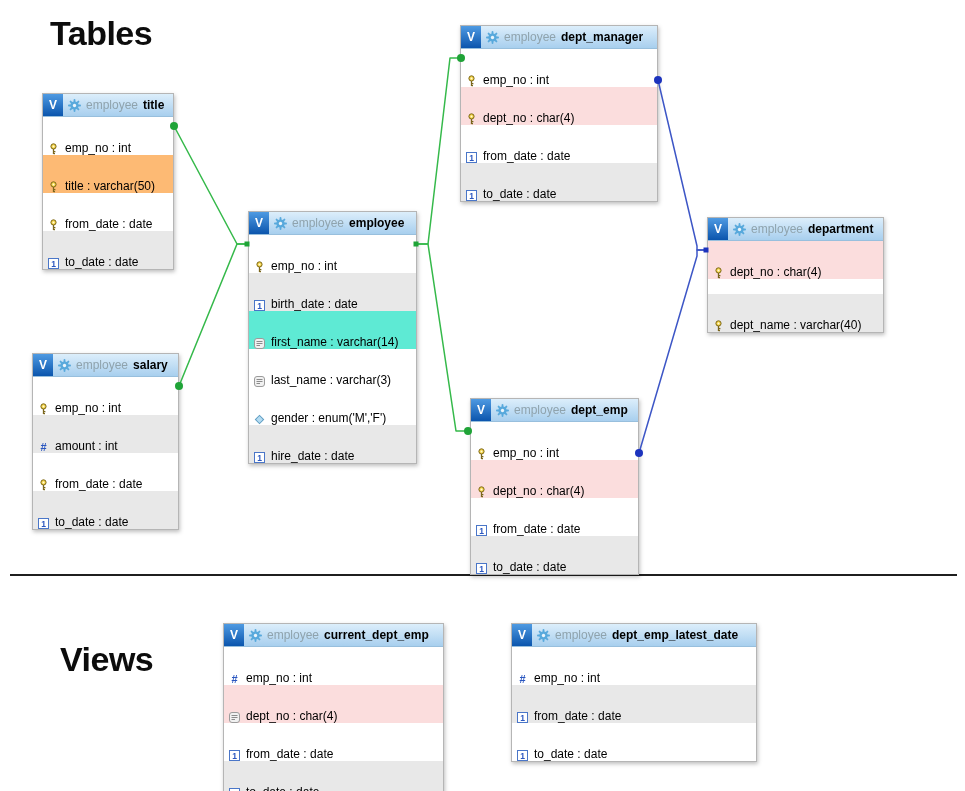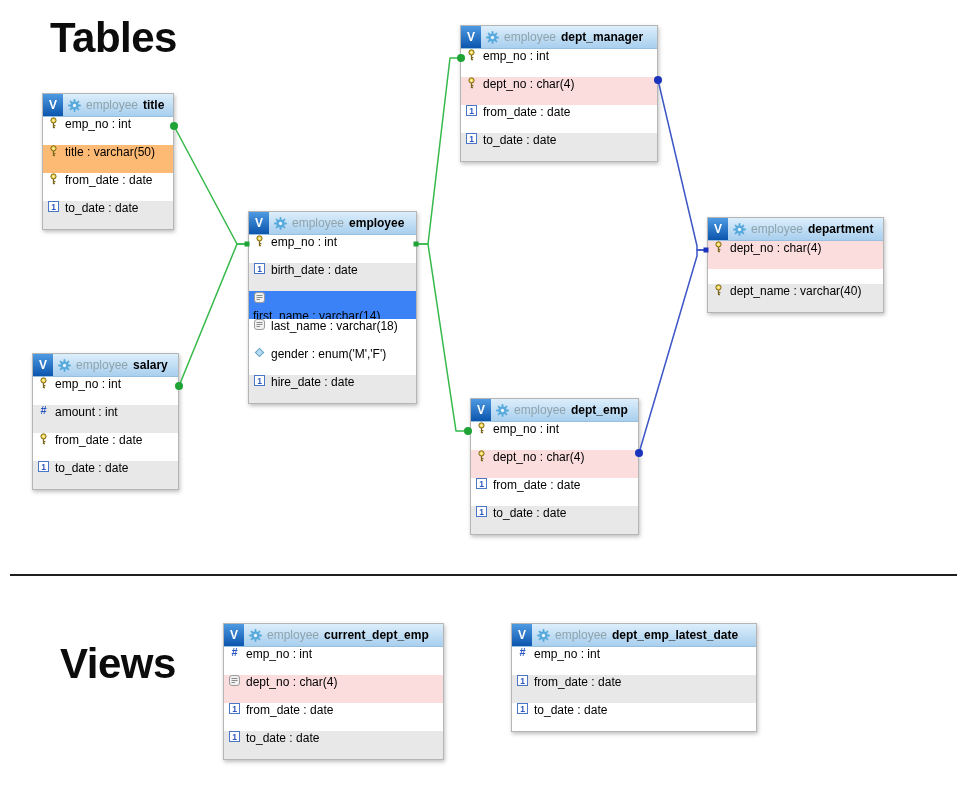--- a/index.html
+++ b/index.html
@@ -1,35 +1,35 @@
 <!DOCTYPE html>
 <html><head>
 <meta charset="utf-8">
 <style>
   html,body{margin:0;padding:0;background:#fff;}
   #canvas{position:relative;width:965px;height:791px;background:#ffffff;overflow:hidden;
           font-family:"Liberation Sans",sans-serif;}
-  .big-heading{position:absolute;font-size:42px;font-weight:800;color:#0c0c0c;
+  .big-heading{position:absolute;font-size:34px;font-weight:800;color:#0c0c0c;
                letter-spacing:-0.5px;font-family:"Liberation Sans",sans-serif;}
   #tables-heading{left:50px;top:14px;}
   #views-heading{left:60px;top:640px;}
   #section-divider{position:absolute;left:10px;right:8px;top:574px;border-top:2px solid #1f1f1f;}
   #wires{position:absolute;left:0;top:0;width:965px;height:791px;pointer-events:none;z-index:5;}
   .erd-table{position:absolute;border:1px solid #b5b5b5;background:#fff;z-index:2;
              box-shadow:1px 2px 4px rgba(0,0,0,0.25);font-size:12px;color:#000;}
   .erd-header{height:22px;display:flex;align-items:center;
               background:linear-gradient(#dceefb,#a8cfee);
               border-bottom:1px solid #98bfdd;white-space:nowrap;overflow:hidden;}
   .v-badge{width:20px;height:22px;flex:0 0 20px;display:flex;align-items:center;justify-content:center;
            color:#fff;font-weight:bold;font-size:12px;
            background:linear-gradient(#4e9ae2,#0b55ad);}
   .gear{display:flex;margin:0 5px 0 5px;}
   .schema-name{color:#8fa3ad;margin-right:5px;}
   .table-name{font-weight:bold;color:#000;}
-  .erd-row{height:28px;display:flex;align-items:flex-start;padding-left:4px;gap:6px;white-space:nowrap;overflow:hidden;}
+  .erd-row{height:38px;display:flex;align-items:flex-end;padding-left:4px;gap:6px;white-space:nowrap;overflow:hidden;}
   .col-icon{width:12px;flex:0 0 12px;display:flex;justify-content:center;align-items:center;}
 </style>
 </head>
 <body>
 
 <div id="canvas">
   <div class="big-heading" id="tables-heading">Tables</div>
   <div class="big-heading" id="views-heading">Views</div>
   <div id="section-divider"></div>
   <div id="entities">
@@ -121,37 +121,37 @@
         </div>
         <div class="erd-row" style="background: rgb(232, 232, 232);">
           <span class="col-icon">
             <svg width="11" height="11" viewBox="0 0 11 11">
               <rect x="0.5" y="0.5" width="10" height="10" fill="#ffffff" stroke="#4a76c8"></rect>
               <text x="5.7" y="8.6" text-anchor="middle" font-size="8.5" font-weight="bold" fill="#2b57c0" font-family="Liberation Sans, sans-serif">1</text>
             </svg>
           </span>
           <span>birth_date : date</span>
         </div>
-        <div class="erd-row" style="background: #3b82f6; flex-direction: column;">
+        <div class="erd-row" style="background: #5eead4;">
           <span class="col-icon">
             <svg width="11" height="11" viewBox="0 0 11 11">
               <rect x="0.5" y="0.5" width="10" height="10" rx="2.5" fill="#f1f1f1" stroke="#9b9b9b"></rect>
               <path d="M2.5 3.5 h6 M2.5 5.5 h6 M2.5 7.5 h3.5" stroke="#8b8b8b" fill="none"></path>
             </svg>
           </span>
           <span>first_name : varchar(14)</span>
         </div>
         <div class="erd-row" style="background: rgb(255, 255, 255);">
           <span class="col-icon">
             <svg width="11" height="11" viewBox="0 0 11 11">
               <rect x="0.5" y="0.5" width="10" height="10" rx="2.5" fill="#f1f1f1" stroke="#9b9b9b"></rect>
               <path d="M2.5 3.5 h6 M2.5 5.5 h6 M2.5 7.5 h3.5" stroke="#8b8b8b" fill="none"></path>
             </svg>
           </span>
-          <span>last_name : varchar(18)</span>
+          <span>last_name : varchar(3)</span>
         </div>
         <div class="erd-row" style="background: rgb(255, 255, 255);">
           <span class="col-icon">
             <svg width="11" height="11" viewBox="0 0 11 11">
               <rect x="2.6" y="2.6" width="5.8" height="5.8" transform="rotate(45 5.5 5.5)" fill="#b5dcf2" stroke="#5e9dc2"></rect>
             </svg>
           </span>
           <span>gender : enum('M','F')</span>
         </div>
         <div class="erd-row" style="background: rgb(232, 232, 232);">

